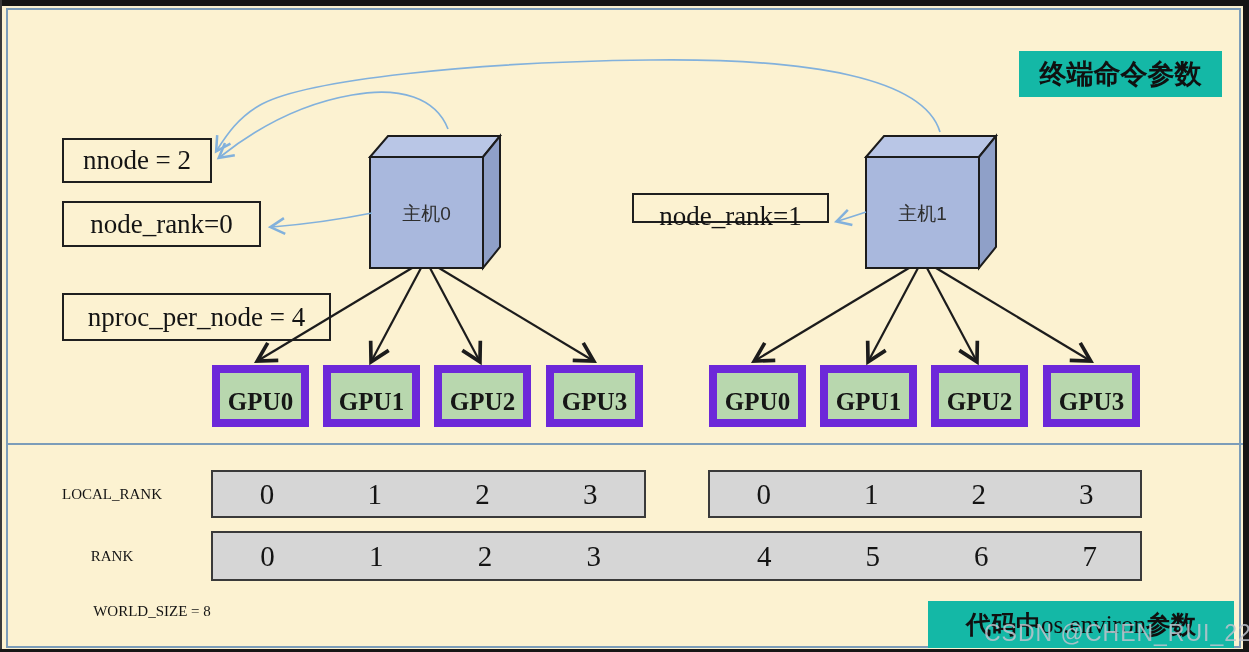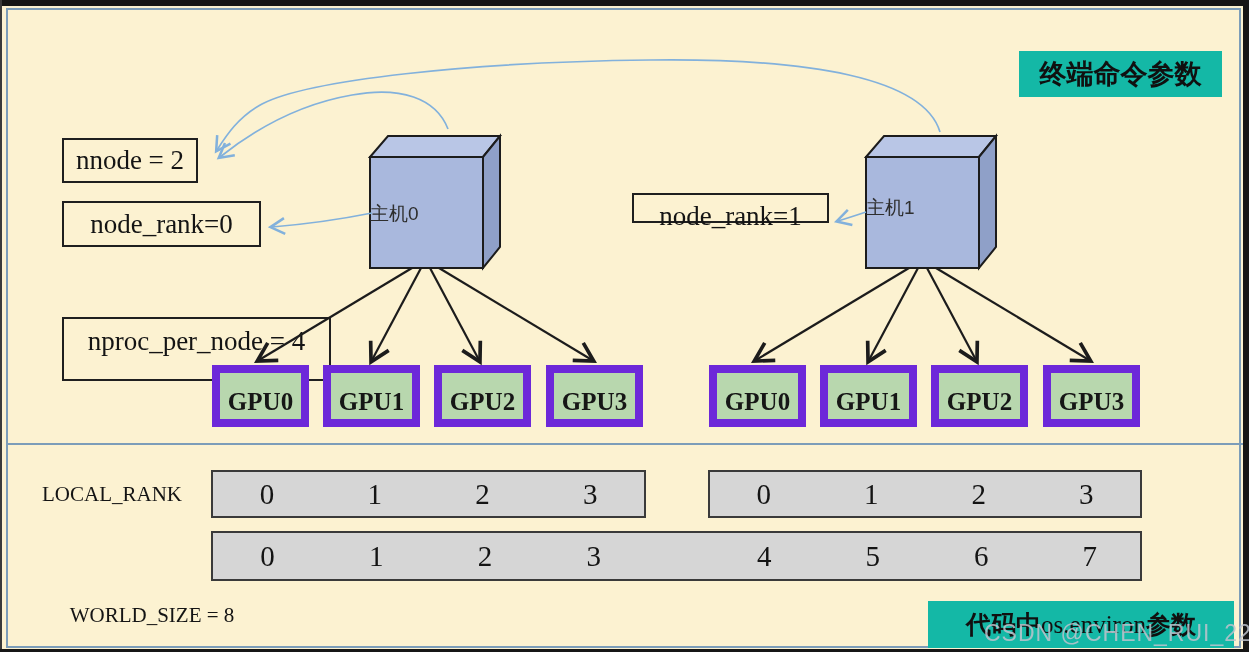--- a/index.html
+++ b/index.html
@@ -12,33 +12,33 @@
   .strip.bottom{left:0;top:649px;width:1249px;height:3px;}
   .inner-border{position:absolute;left:6px;top:8px;width:1235px;height:640px;
         border:2px solid #7c9db9;box-sizing:border-box;}
   .divider{position:absolute;left:6px;top:443px;width:1237px;height:2px;background:#7c9db9;}
 
   svg.layer{position:absolute;left:0;top:0;pointer-events:none;}
   .z1{z-index:1;} .z3{z-index:3;}
 
   .param-box{position:absolute;border:2px solid #1f1f1f;box-sizing:border-box;
         background:transparent;text-align:center;font-size:27px;color:#141414;z-index:2;}
-  .host-label{position:absolute;width:113px;font-size:19px;color:#2e2e2e;
+  .host-label{position:absolute;width:113px;text-align:center;font-size:19px;color:#2e2e2e;
         font-family:"Liberation Sans","DejaVu Sans",sans-serif;z-index:2;}
   .cyan-box{position:absolute;background:#14b8a6;text-align:center;color:#101010;
         font-family:"Liberation Sans","DejaVu Sans",sans-serif;font-weight:700;z-index:2;}
   .cyan-box .code-part{font-family:"Liberation Serif","DejaVu Serif",serif;font-weight:400;}
   .gpu-box{position:absolute;width:97px;height:62px;background:#b8d7ae;border:8px solid #6d28d9;
         box-sizing:border-box;text-align:center;line-height:58px;font-weight:700;font-size:25px;
         color:#161616;z-index:2;}
   .bar{position:absolute;background:#d6d6d6;border:2px solid #3a3a3a;box-sizing:border-box;z-index:2;}
   .cells{position:absolute;top:0;height:100%;display:flex;}
   .cells div{flex:1;text-align:center;font-size:29px;color:#141414;display:flex;
         align-items:center;justify-content:center;}
-  .row-label{position:absolute;text-align:center;font-size:21px;color:#141414;z-index:2;}
+  .row-label{position:absolute;text-align:center;font-size:15px;color:#141414;z-index:2;}
   .watermark{position:absolute;left:984px;top:620px;font-size:23px;white-space:nowrap;
         color:rgba(190,195,205,0.85);font-family:"Liberation Sans","DejaVu Sans",sans-serif;
         z-index:4;letter-spacing:1px;}
 </style>
 </head>
 <body>
 
 <div class="page">
 
   <div class="strip top"></div>
@@ -55,41 +55,42 @@
       <polygon points="370,157 483,157 483,268 370,268" fill="#a9b8dd" stroke="#1c1c1c" stroke-width="2"></polygon>
     </g>
     <g>
       <polygon points="866,157 884,136 996,136 979,157" fill="#b9c6e6" stroke="#1c1c1c" stroke-width="2"></polygon>
       <polygon points="979,157 996,136 996,247 979,268" fill="#8fa0c8" stroke="#1c1c1c" stroke-width="2"></polygon>
       <polygon points="866,157 979,157 979,268 866,268" fill="#a9b8dd" stroke="#1c1c1c" stroke-width="2"></polygon>
     </g>
   </svg>
 
   <div class="host-label" style="left:370px;top:201px;">主机0</div>
-  <div class="host-label" style="left:866px;top:195px;">主机1</div>
+  <div class="host-label" style="left:866px;top:201px;">主机1</div>
 
-  <div class="param-box" style="left:62px;top:138px;width:136px;height:45px;line-height:41px;">nnode = 2</div>
+  <div class="param-box" style="left:62px;top:138px;width:150px;height:45px;line-height:41px;">nnode = 2</div>
   <div class="param-box" style="left:62px;top:201px;width:199px;height:46px;line-height:42px;">node_rank=0</div>
-  <div class="param-box" style="left:62px;top:293px;width:269px;height:64px;line-height:44px;margin-top:24px;">nproc_per_node = 4</div>
+  <div class="param-box" style="left:62px;top:293px;width:269px;height:48px;line-height:44px;">nproc_per_node = 4</div>
   <div class="param-box" style="left:632px;top:193px;width:197px;height:30px;line-height:43px;">node_rank=1</div>
 
   <div class="cyan-box" style="left:1019px;top:51px;width:203px;height:46px;line-height:46px;font-size:27px;">终端命令参数</div>
   <div class="cyan-box" style="left:928px;top:601px;width:306px;height:47px;line-height:47px;font-size:25px;"><span>代码中</span><span class="code-part">os.environ</span><span>参数</span></div>
 
   <div class="gpu-box" style="left:212px;top:365px;">GPU0</div>
   <div class="gpu-box" style="left:323px;top:365px;">GPU1</div>
   <div class="gpu-box" style="left:434px;top:365px;">GPU2</div>
   <div class="gpu-box" style="left:546px;top:365px;">GPU3</div>
 
   <div class="gpu-box" style="left:709px;top:365px;">GPU0</div>
   <div class="gpu-box" style="left:820px;top:365px;">GPU1</div>
   <div class="gpu-box" style="left:931px;top:365px;">GPU2</div>
   <div class="gpu-box" style="left:1043px;top:365px;">GPU3</div>
 
   <div class="row-label" style="left:24px;top:470px;width:176px;height:48px;line-height:48px;">LOCAL_RANK</div>
+  <div class="row-label" style="left:24px;top:531px;width:176px;height:50px;line-height:50px;">RANK</div>
   <div class="row-label" style="left:42px;top:603px;width:220px;text-align:center;">WORLD_SIZE = 8</div>
 
   <div class="bar" style="left:211px;top:470px;width:435px;height:48px;">
     <div class="cells" style="left:0;width:100%;">
       <div>0</div>
       <div>1</div>
       <div>2</div>
       <div>3</div>
     </div>
   </div>

